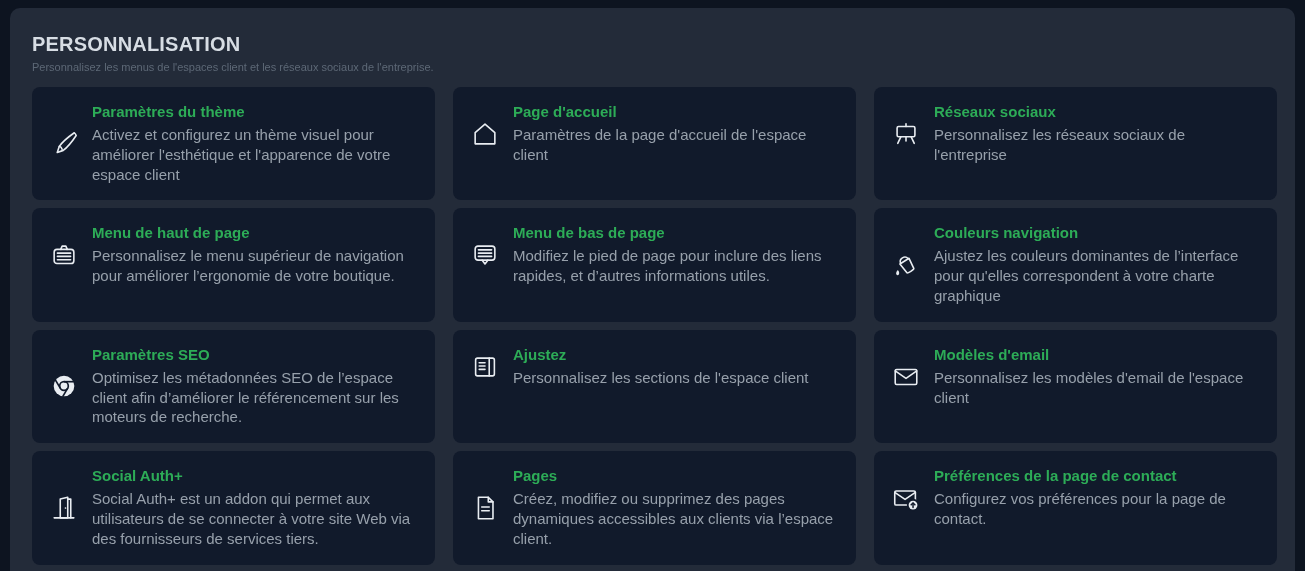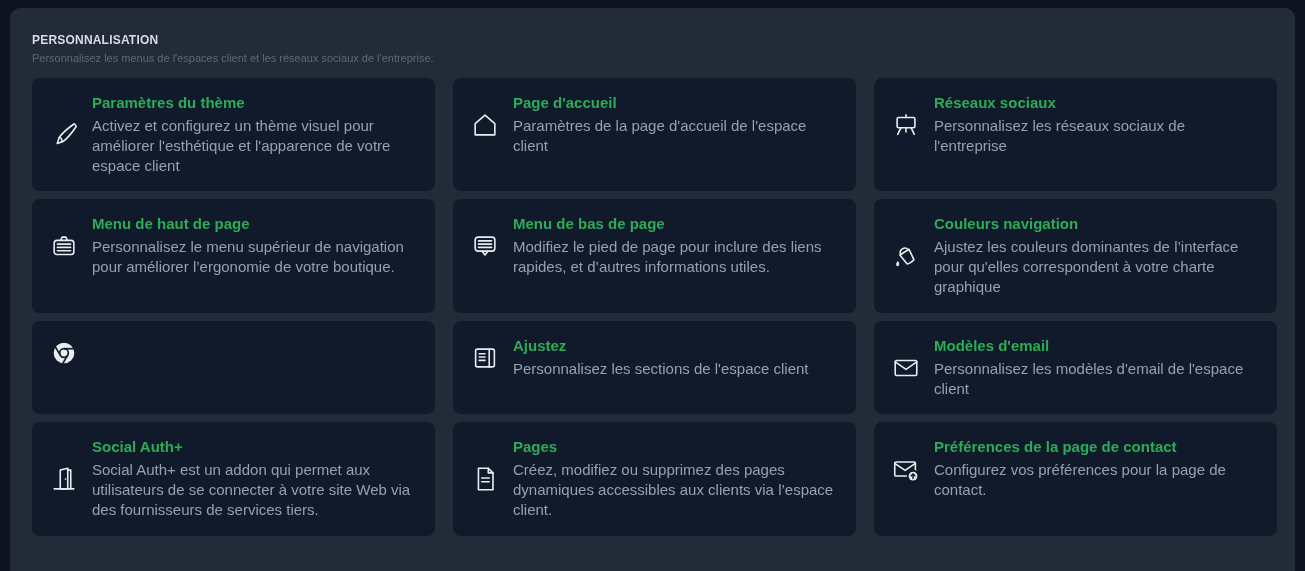--- a/index.html
+++ b/index.html
@@ -12,21 +12,21 @@
   }
   .panel {
     position:absolute; left:10px; top:8px;
     width:1285px; height:563px;
     background:#232b39;
     border-radius:10px 10px 0 0;
     box-sizing:border-box;
     padding:25px 18px 30px 22px;
   }
   .page-title {
-    color:#d7dde4; font-size:12px; font-weight:700;
+    color:#d7dde4; font-size:20px; font-weight:700;
     letter-spacing:.2px;
   }
   .page-subtitle {
     color:#5d6876; font-size:11px; margin-top:5px;
   }
   .grid {
     margin-top:14px;
     display:grid;
     grid-template-columns:repeat(3, 1fr);
     gap:8px 18px;
@@ -165,20 +165,24 @@
     <div class="card-inner">
       <div class="card-icon">
             <svg width="30" height="30" viewBox="0 0 32 32" fill="none">
     <circle cx="16" cy="16" r="11" fill="#e9edf2"></circle>
     <circle cx="16" cy="16" r="4.6" fill="none" stroke="#111a2b" stroke-width="1.8"></circle>
     <path d="M16 11.4 H26.8" stroke="#111a2b" stroke-width="1.8"></path>
     <path d="M12 18.3 L6.6 9.2" stroke="#111a2b" stroke-width="1.8"></path>
     <path d="M20 18.3 L14.6 27.4" stroke="#111a2b" stroke-width="1.8"></path>
   </svg>
           </div>
+      <div class="card-content">
+        <div class="card-title">Paramètres SEO</div>
+        <div class="card-desc">Optimisez les métadonnées SEO de l’espace client afin d’améliorer le référencement sur les moteurs de recherche.</div>
+      </div>
     </div>
   </div>
 
   <div class="card">
     <div class="card-inner">
       <div class="card-icon">
             <svg width="30" height="30" viewBox="0 0 32 32" fill="none" stroke="#e9edf2" stroke-width="1.7" stroke-linecap="round" stroke-linejoin="round">
     <rect x="6" y="6.5" width="20" height="19" rx="2"></rect>
     <path d="M9.8 11.5 H16"></path>
     <path d="M9.8 15 H16"></path>

